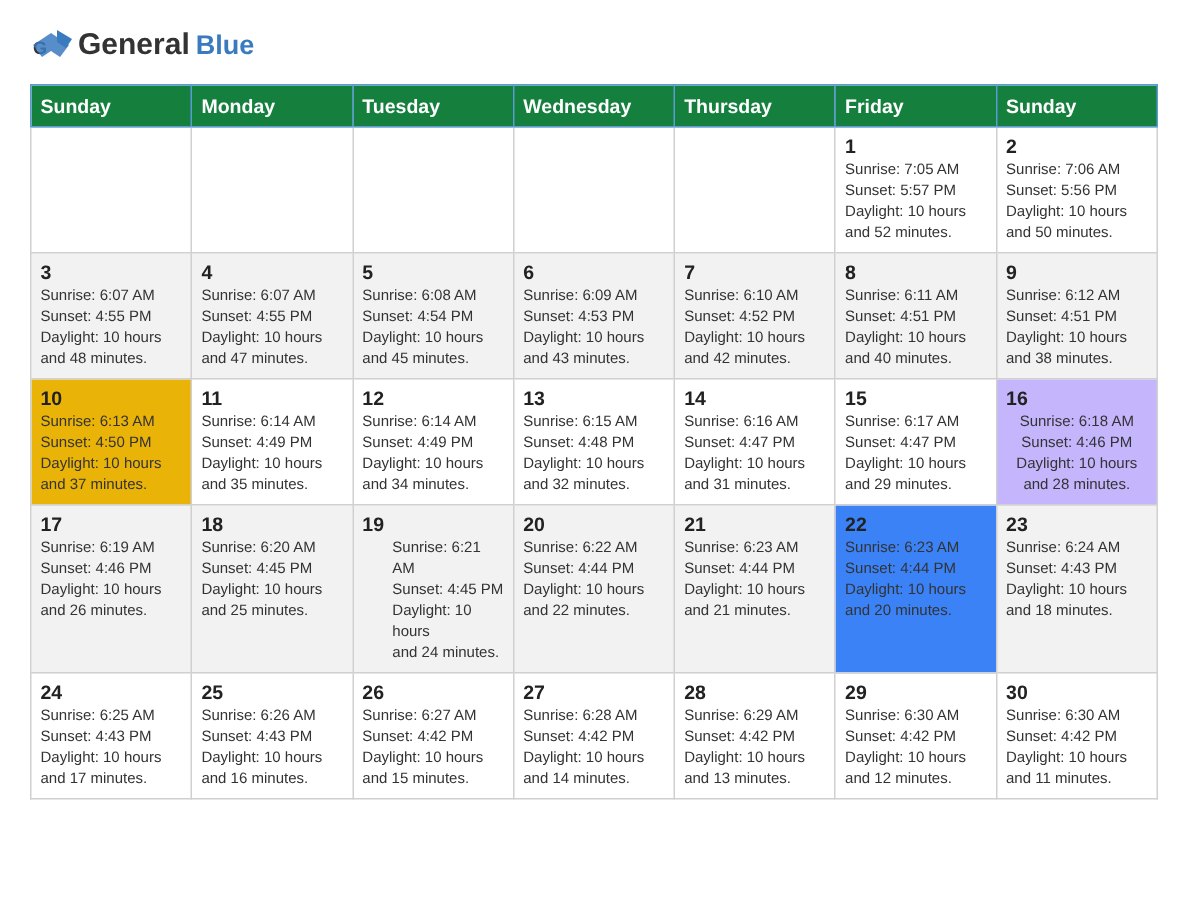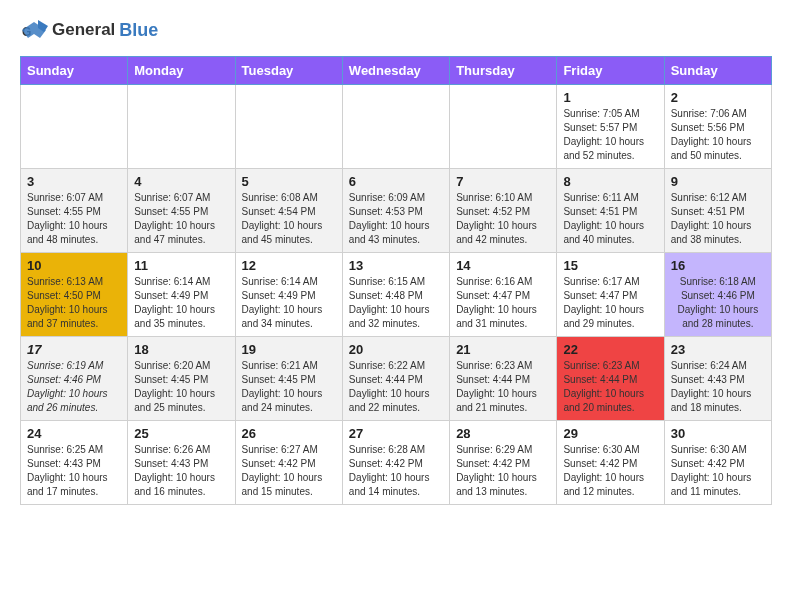--- a/index.html
+++ b/index.html
@@ -38,21 +38,21 @@
       font-size: 16px;
       color: #444;
       margin-top: 2px;
     }
     .calendar-table {
       width: 100%;
       border-collapse: collapse;
       table-layout: fixed;
     }
     .calendar-table th {
-      background-color: #8b5cf6;
+      background-color: #15803d;
       color: #fff;
       font-size: 13px;
       font-weight: bold;
       padding: 6px 6px;
       text-align: left;
       border: 1px solid #5a9ad5;
     }
     .calendar-table td {
       vertical-align: top;
       border: 1px solid #d0d0d0;
@@ -100,21 +100,21 @@
 
 <div>
   <div class="header-section">
     <div class="logo-wrapper">
       <div class="logo">
         <svg class="logo-icon" viewBox="0 0 28 28" xmlns="http://www.w3.org/2000/svg">
           <text x="2" y="20" font-size="12" fill="#333" font-weight="bold">G</text>
           <polygon points="14,6 26,14 20,22 14,18 8,22 2,14" fill="#3a7abf" opacity="0.85"></polygon>
           <polygon points="18,4 28,10 24,16 18,12" fill="#3a7abf"></polygon>
         </svg>
-        <span style="font-size:17px;font-weight:bold;color:#333;">General</span>
+        <span style="font-size:20px;font-weight:bold;color:#333;">General</span>
           <span style="font-size:18px;font-weight:bold;color:#3a7abf;">Blue</span>
       </div>
     </div>
     <div class="title-section">
     </div>
   </div>
 
   <table class="calendar-table">
     <thead>
       <tr>
@@ -245,56 +245,56 @@
           </td>
           <td style="background: #c4b5fd;">
             <span class="day-number">16</span>
             <div class="day-info" style="white-space: pre-line; text-align: center;">Sunrise: 6:18 AM
 Sunset: 4:46 PM
 Daylight: 10 hours
 and 28 minutes.</div>
           </td>
         </tr>
         <tr>
-          <td style="background: rgb(242, 242, 242); font-style: italic;">
+          <td style="background: rgb(242, 242, 242);">
             <span class="day-number">17</span>
             <div class="day-info" style="white-space: pre-line;">Sunrise: 6:19 AM
 Sunset: 4:46 PM
 Daylight: 10 hours
 and 26 minutes.</div>
           </td>
           <td style="background: rgb(242, 242, 242);">
             <span class="day-number">18</span>
             <div class="day-info" style="white-space: pre-line;">Sunrise: 6:20 AM
 Sunset: 4:45 PM
 Daylight: 10 hours
 and 25 minutes.</div>
           </td>
           <td style="background: rgb(242, 242, 242);">
             <span class="day-number">19</span>
-            <div class="day-info" style="white-space: pre-line;">Sunrise: 6:21 AM
+            <div class="day-info" style="white-space: pre-line; margin-left: 20px;">Sunrise: 6:21 AM
 Sunset: 4:45 PM
 Daylight: 10 hours
 and 24 minutes.</div>
           </td>
           <td style="background: rgb(242, 242, 242);">
             <span class="day-number">20</span>
             <div class="day-info" style="white-space: pre-line;">Sunrise: 6:22 AM
 Sunset: 4:44 PM
 Daylight: 10 hours
 and 22 minutes.</div>
           </td>
           <td style="background: rgb(242, 242, 242);">
             <span class="day-number">21</span>
             <div class="day-info" style="white-space: pre-line;">Sunrise: 6:23 AM
 Sunset: 4:44 PM
 Daylight: 10 hours
 and 21 minutes.</div>
           </td>
-          <td style="background: #ef4444;">
+          <td style="background: #3b82f6;">
             <span class="day-number">22</span>
             <div class="day-info" style="white-space: pre-line;">Sunrise: 6:23 AM
 Sunset: 4:44 PM
 Daylight: 10 hours
 and 20 minutes.</div>
           </td>
           <td style="background: rgb(242, 242, 242);">
             <span class="day-number">23</span>
             <div class="day-info" style="white-space: pre-line;">Sunrise: 6:24 AM
 Sunset: 4:43 PM

